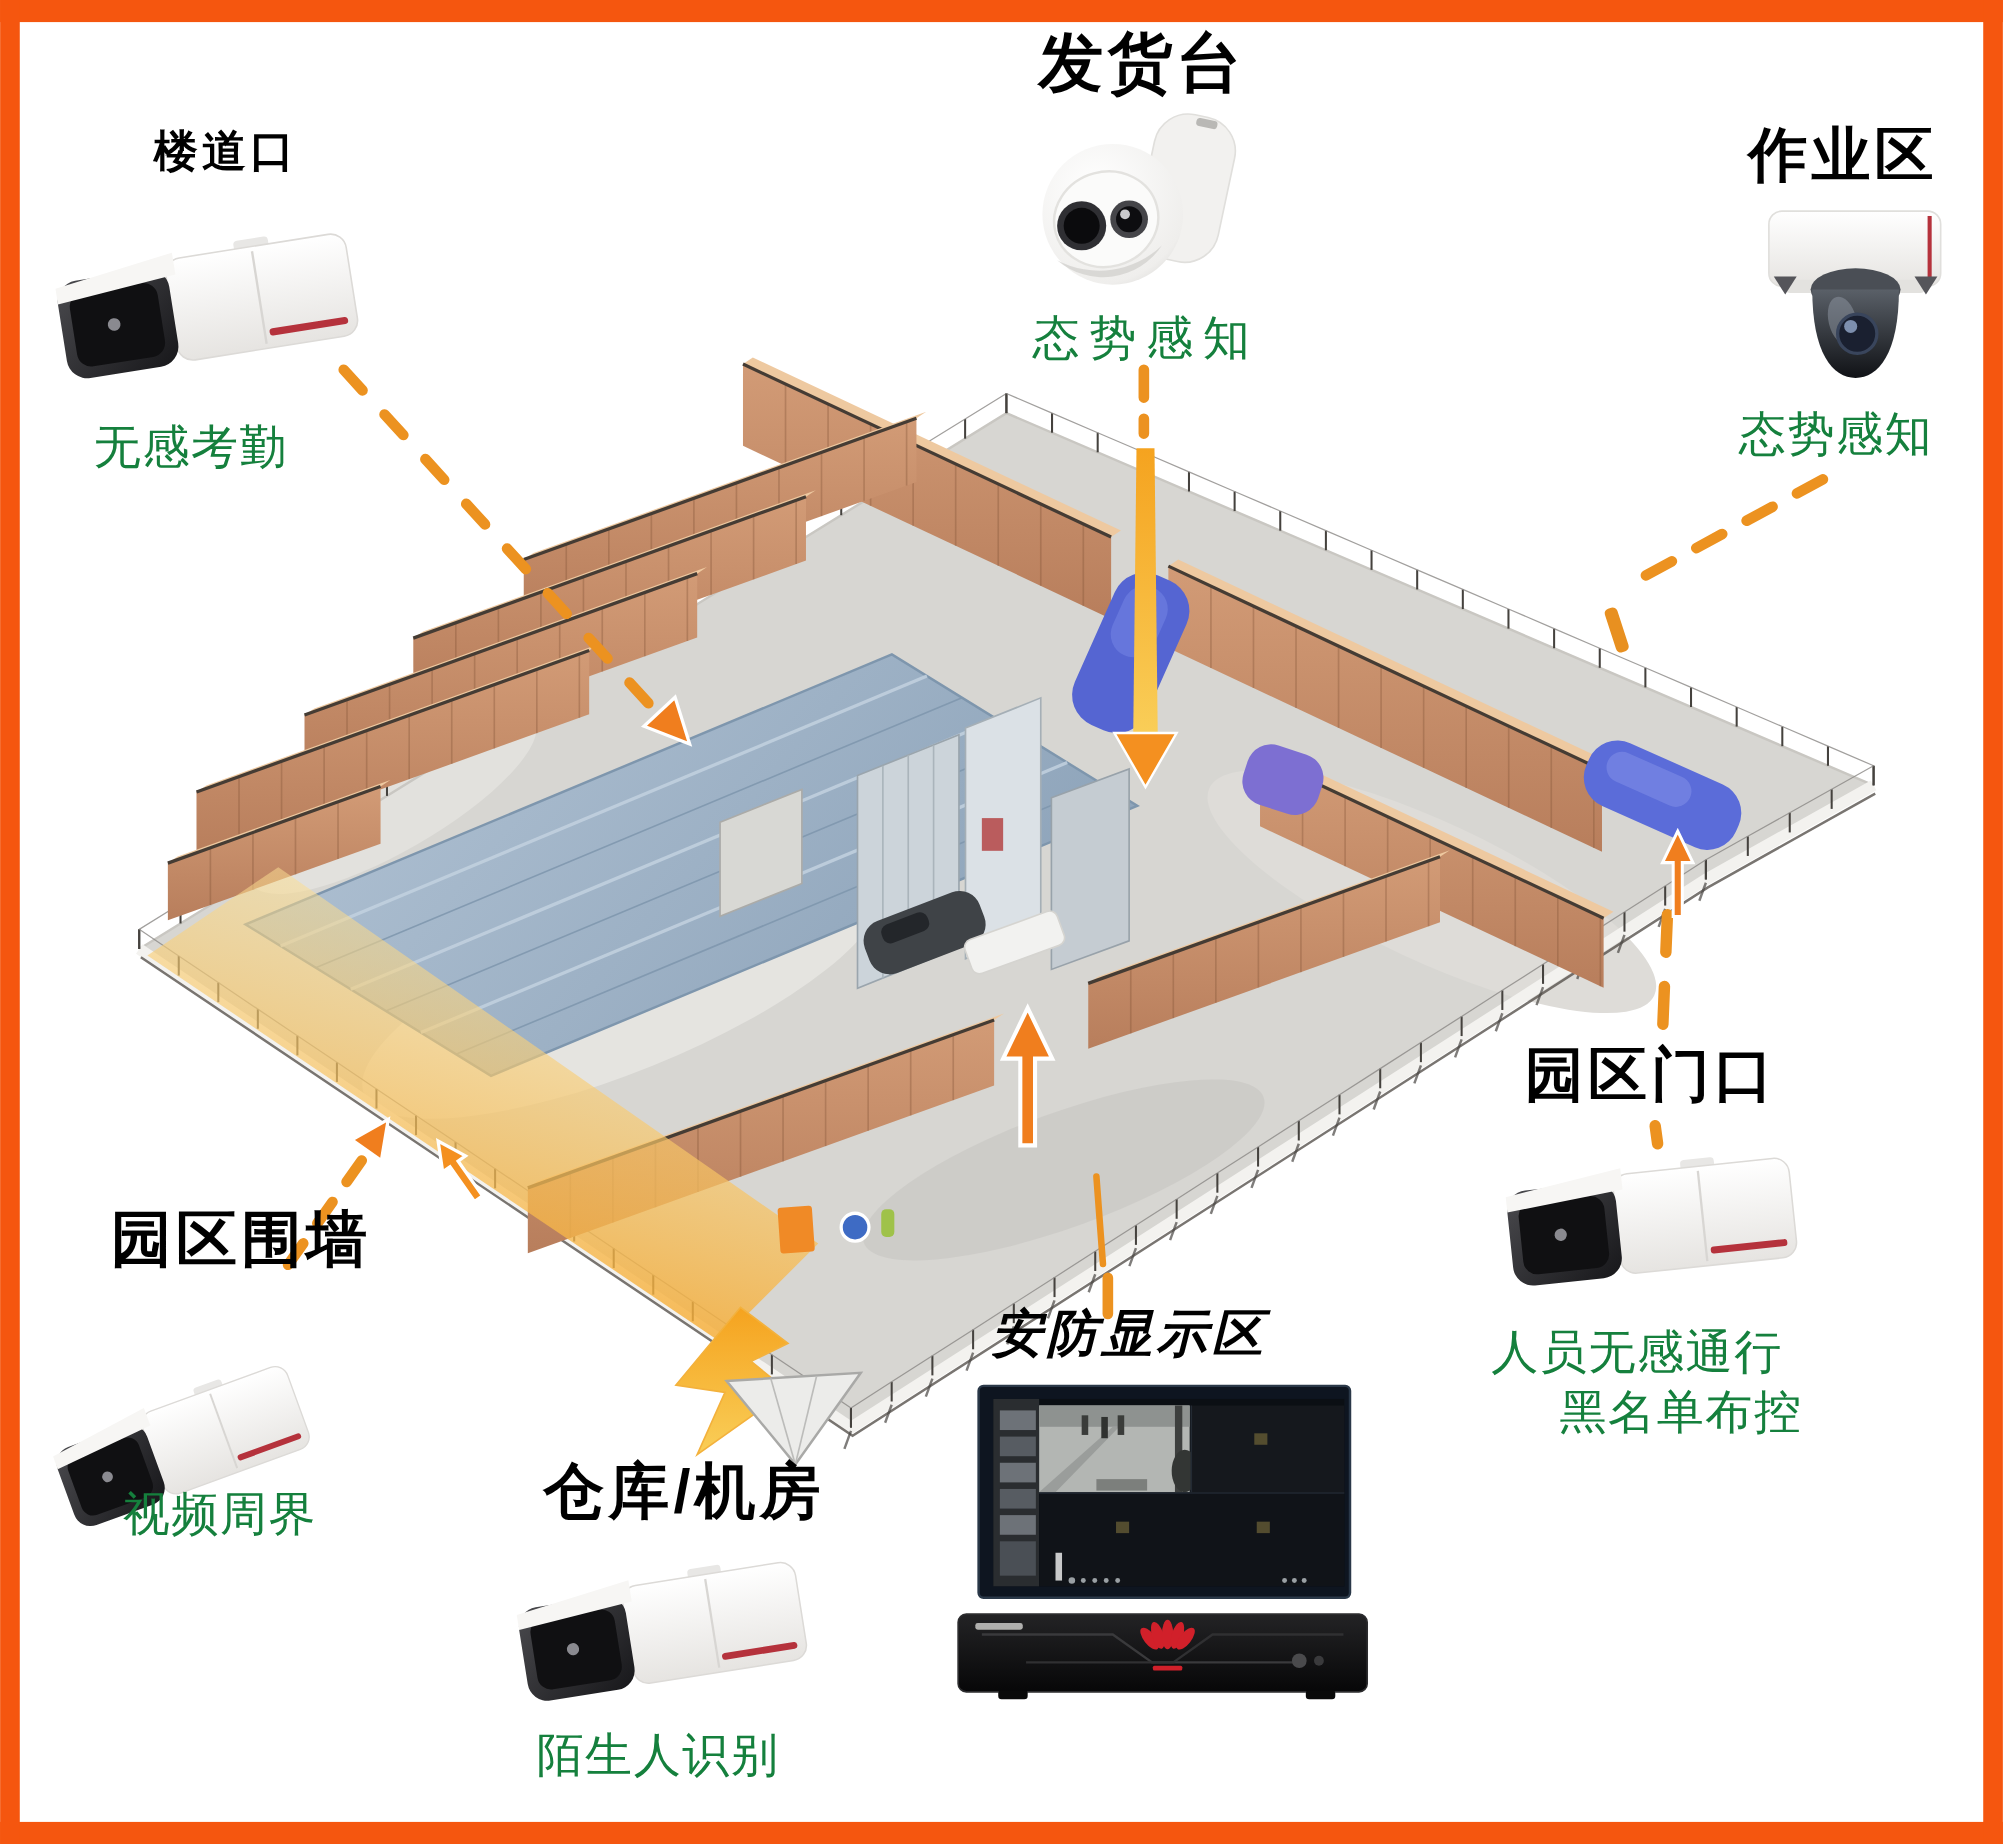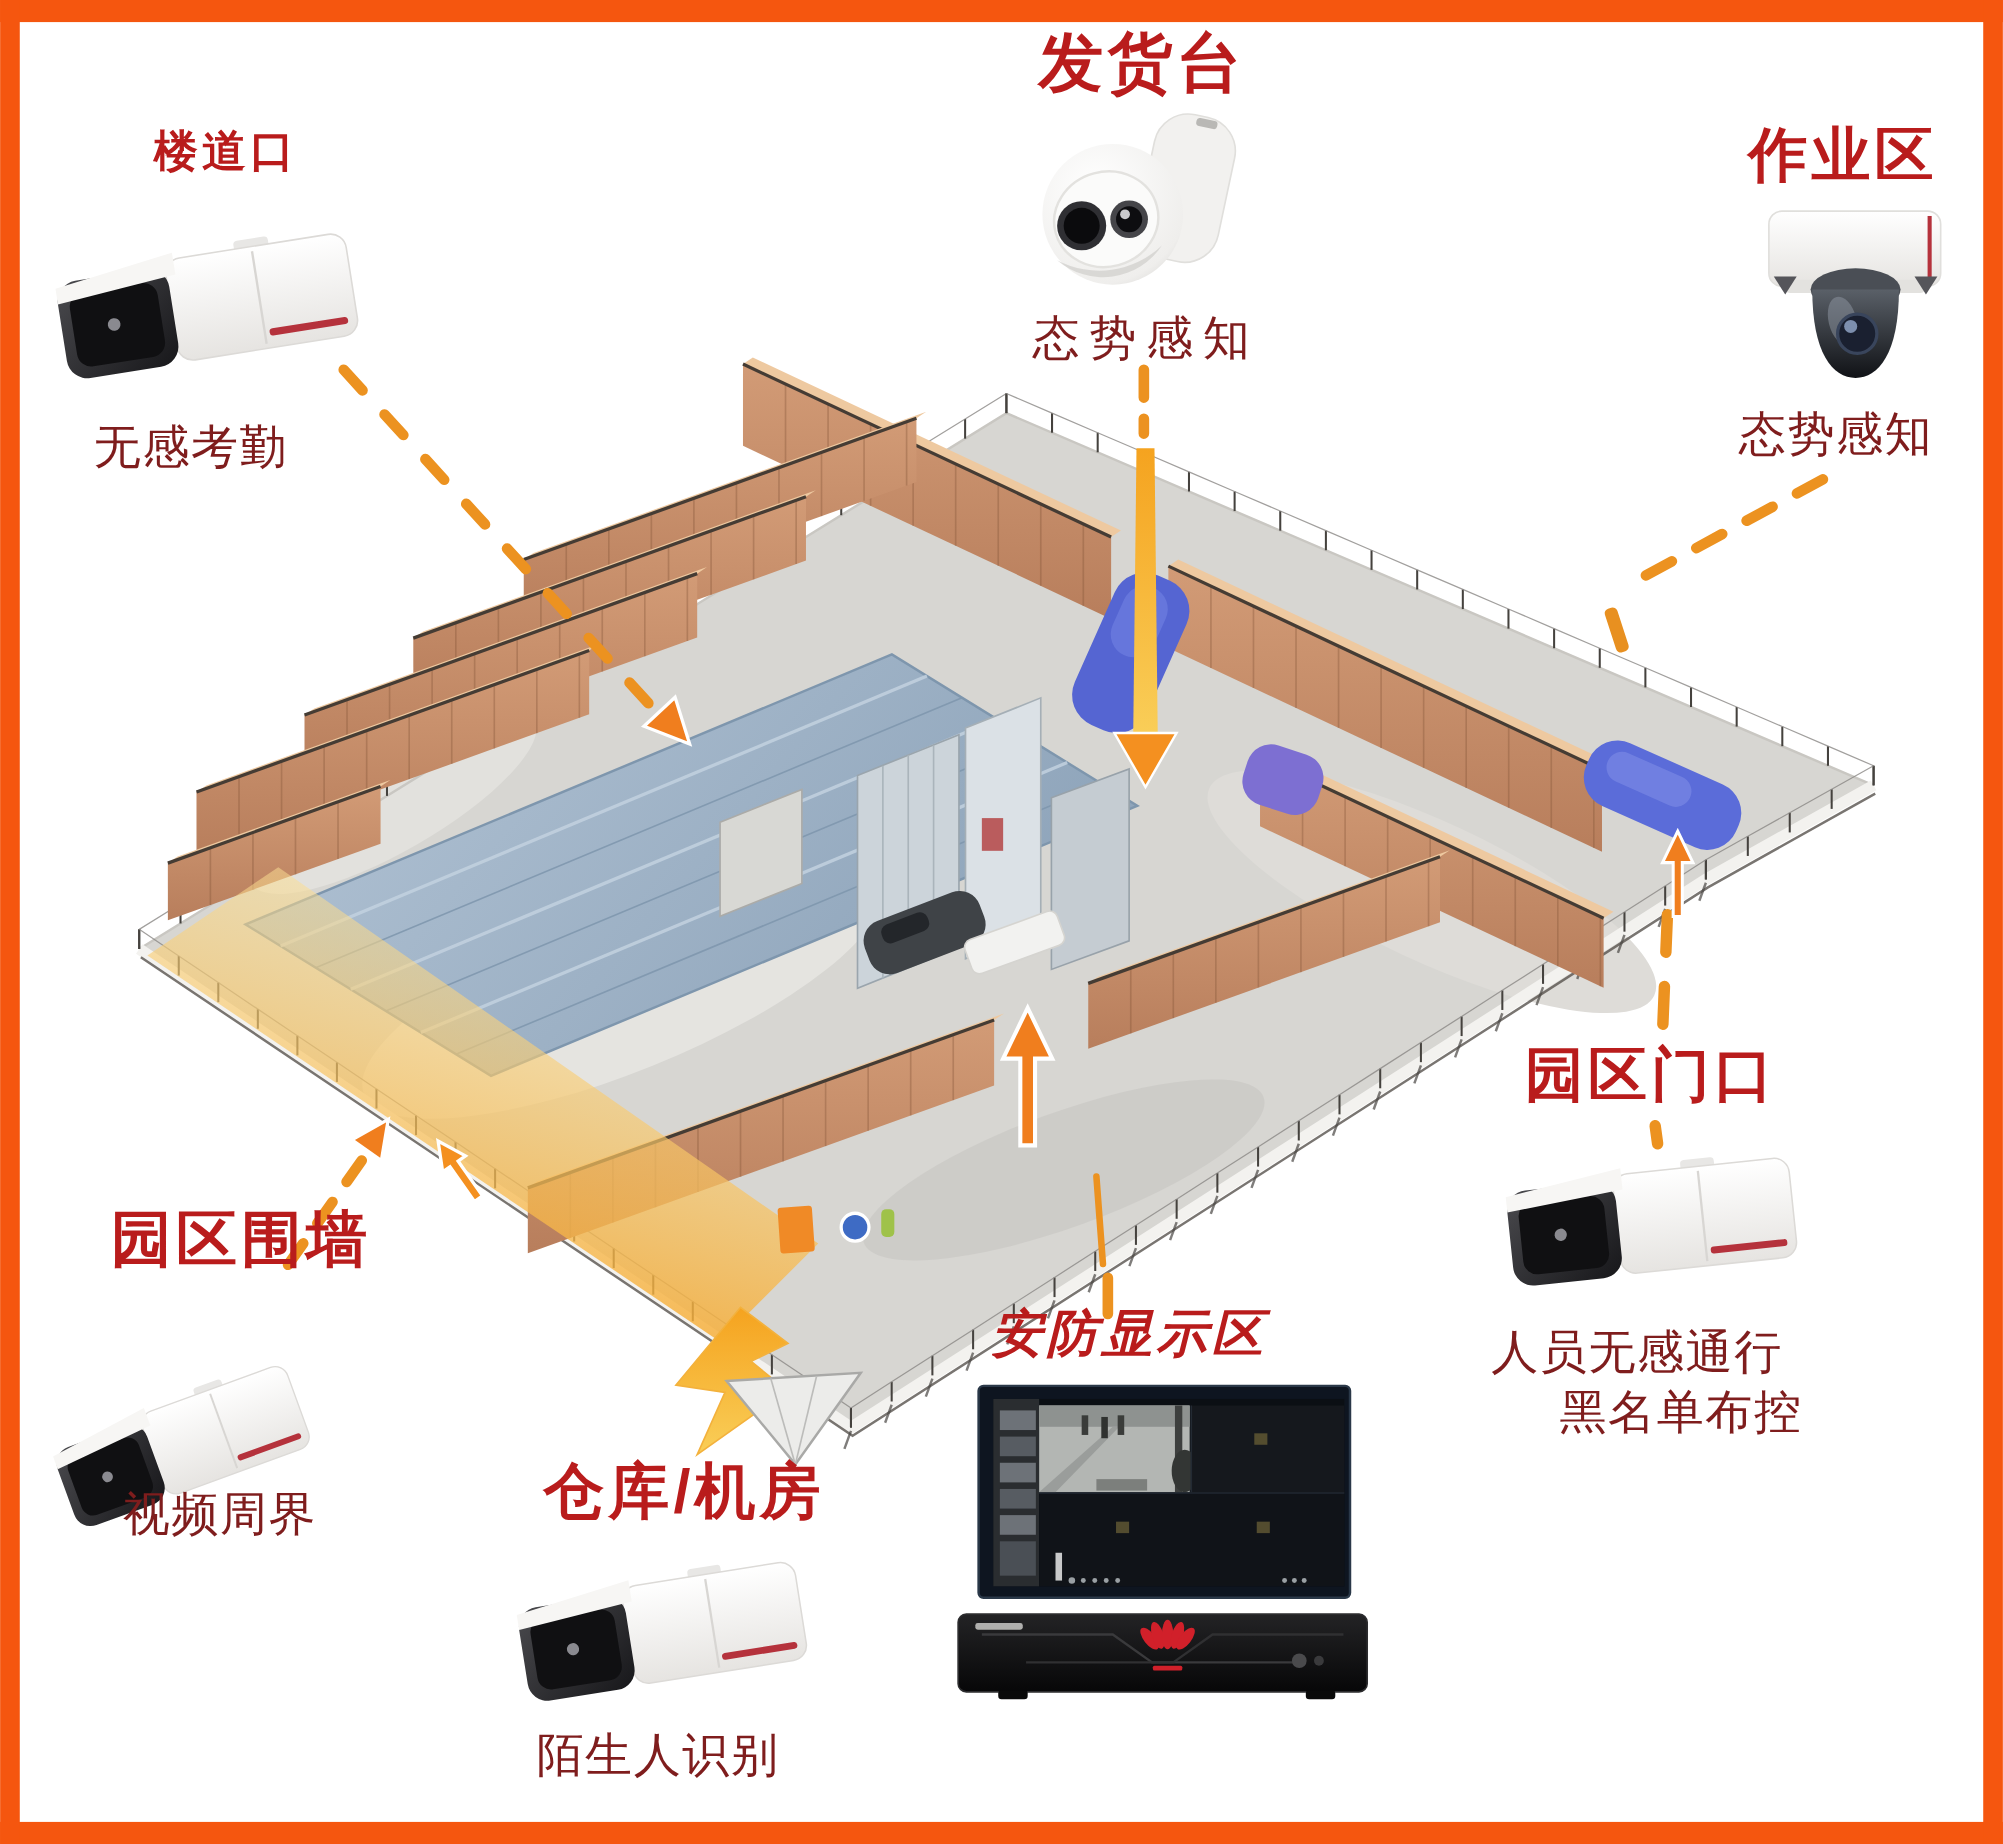--- a/index.html
+++ b/index.html
@@ -1,21 +1,21 @@
 <!DOCTYPE html>
 <html style="font-size:13px"><head>
 <meta charset="utf-8">
 <style>
   html,body{margin:0;padding:0;background:#fff;}
   .canvas{position:relative;width:2003px;height:1844px;background:#ffffff;overflow:hidden;
           font-family:"Liberation Sans","DejaVu Sans",sans-serif;}
   .canvas > svg{position:absolute;left:0;top:0;}
-  .lbl{position:absolute;transform:translate(-50%,-50%);white-space:nowrap;color:#b91c1c;}
+  .lbl{position:absolute;transform:translate(-50%,-50%);white-space:nowrap;color:#000000;}
   .title{font-weight:900;letter-spacing:4.1px;}
-  .feat{font-weight:400;letter-spacing:1.6px;color:#7f1d1d;}
+  .feat{font-weight:400;letter-spacing:1.6px;color:#15803d;}
   .t76{font-size:44px;} .t80{font-size:65px;} .t72{font-size:59px;} .t74{font-size:61px;} .t62{font-size:51px;font-style:italic;}
   .f58{font-size:47px;} .ls12{letter-spacing:9.8px;}
 </style>
 </head>
 <body>
 
 <div class="canvas">
 
 <svg width="2003" height="1844" viewBox="0 0 2448 2254">
   <defs>

